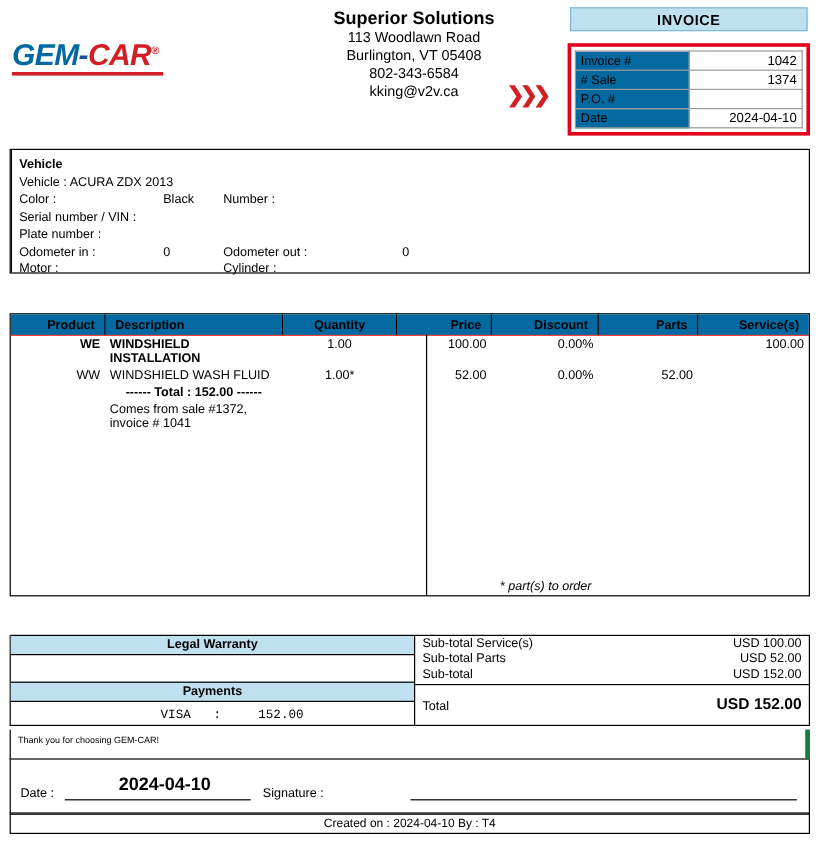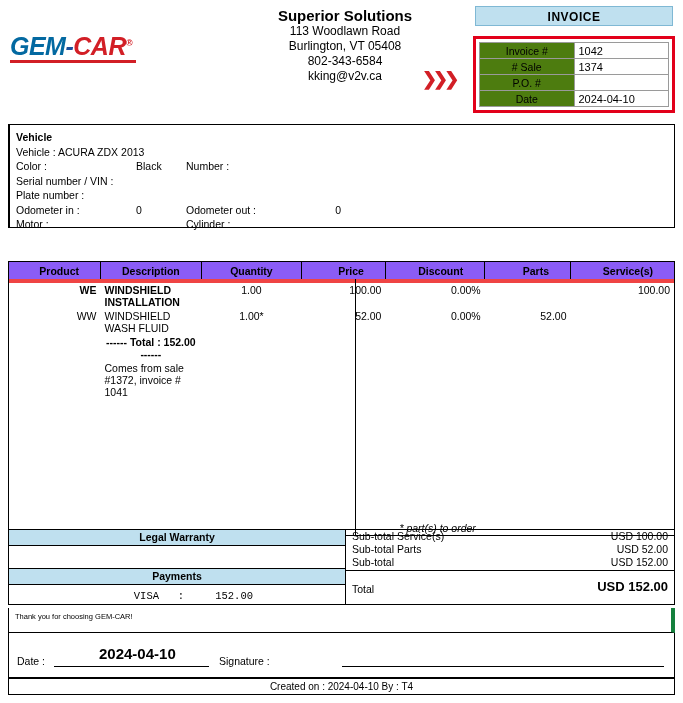--- a/index.html
+++ b/index.html
@@ -110,27 +110,27 @@
     width: 100%;
     border-collapse: collapse;
     font-size: 11px;
   }
   .meta-table td {
     border: 1px solid #9a9a9a;
     height: 15px;
     padding: 0 4px;
   }
   .meta-table td.label {
-    background: #4d7c0f;
+    background: #0369a1;
     width: 50%;
-    text-align: center;
+    text-align: left;
     font-size: 10.5px;
   }
   .meta-table td.value {
-    text-align: left;
+    text-align: right;
     font-size: 11px;
   }
 
   
   .cv-wrap {
     position: absolute;
     left: 8px;
     top: 124px;
     width: 667px;
     height: 104px;
@@ -173,27 +173,27 @@
     width: 667px;
     border: 1px solid #000;
     box-sizing: border-box;
   }
   table.it {
     width: 100%;
     border-collapse: collapse;
     font-size: 10.5px;
   }
   table.it th {
-    background: #8b5cf6;
-    border-bottom: 4px solid #ef4444;
+    background: #0369a1;
+    border-bottom: 1px solid #ef4444;
     border-right: 1px solid #000;
     font-size: 10.5px;
     font-weight: bold;
     height: 17px;
-    padding: 0 21px;
+    padding: 0 8px;
   }
   table.it th:last-child { border-right: none; }
   table.it td {
     padding: 1px 4px;
     font-size: 10.5px;
     vertical-align: top;
   }
   .col-prod { width: 62px; text-align: right; }
   .col-desc { text-align: left; }
   .col-qty  { width: 78px; text-align: center; }

